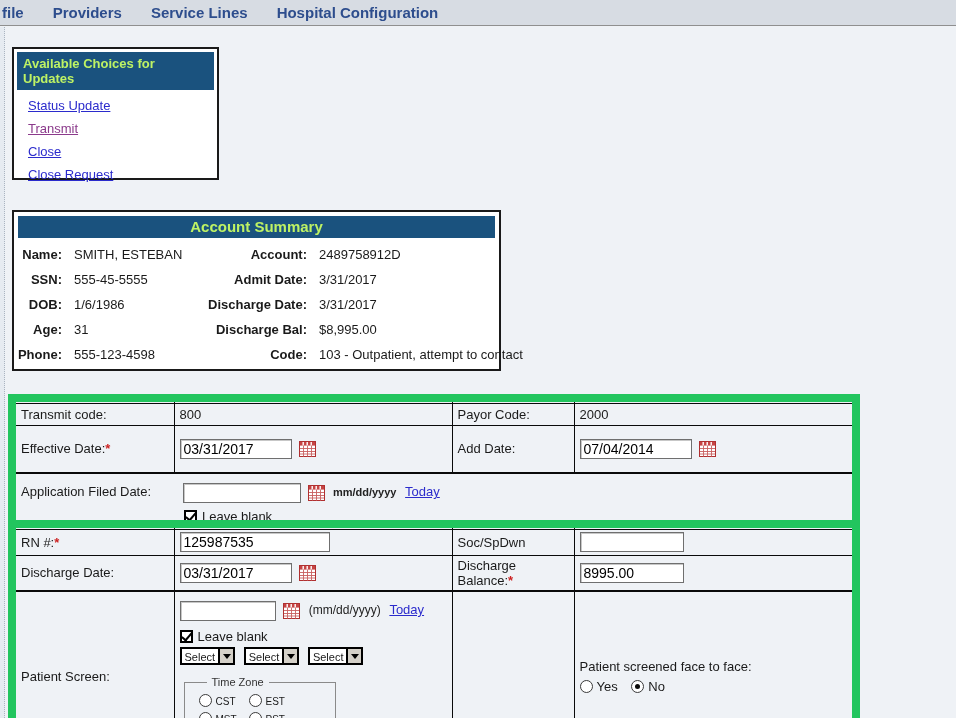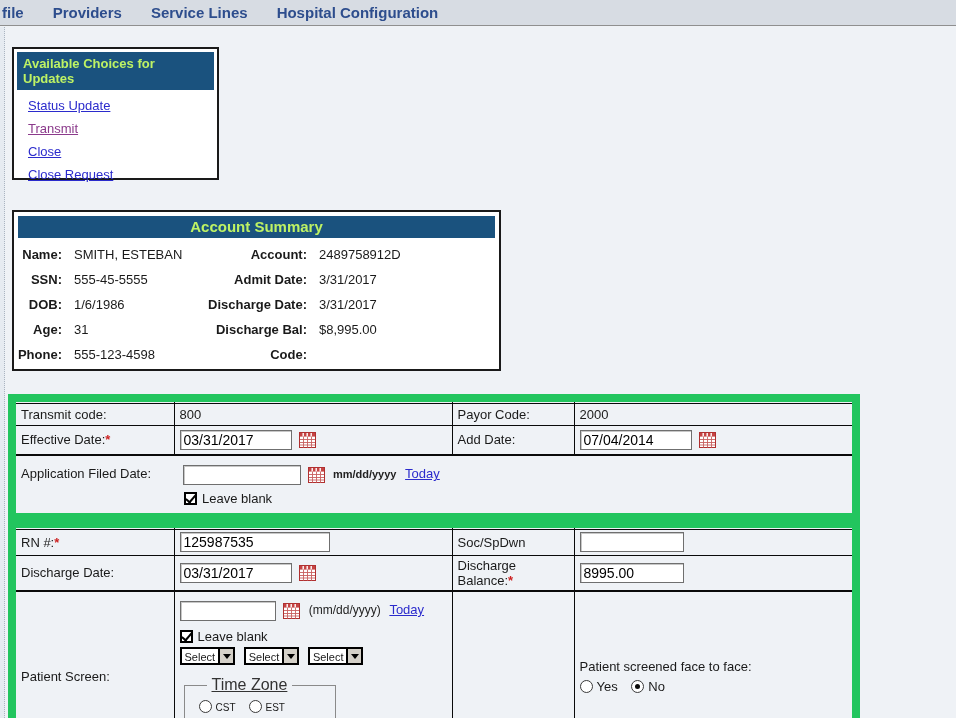--- a/index.html
+++ b/index.html
@@ -92,21 +92,21 @@
   .sel-btn {
     width:15px; background:#D4D0C8; border-left:2px solid #000;
     display:flex; align-items:center; justify-content:center;
   }
   .sel-arrow { width:0; height:0; border-left:4px solid transparent; border-right:4px solid transparent; border-top:5px solid #000; }
 
   fieldset.tz {
     margin:11px 0 0 4px; width:152px; height:78px;
     border:1px solid #8a8a8a; padding:6px 0 0 14px;
   }
-  fieldset.tz legend { font-size:16px; color:#333; padding:0 5px; margin-left:8px;text-decoration:underline; }
+  fieldset.tz legend { font-size:11px; color:#333; padding:0 5px; margin-left:8px; }
   .tz-grid { display:grid; grid-template-columns:50px 50px; row-gap:5px; }
   .tz-item { font-size:10px; white-space:nowrap; }
   .f2f-line { margin-top:5px; }
   .f2f-opt { margin-right:10px; font-size:13px; }
 </style>
 </head>
 <body>
 
 <div class="navbar">
   <span class="nav-item">file</span>
@@ -143,20 +143,21 @@
     <span class="sum-value">3/31/2017</span>
 
     <span class="sum-label">Age:</span>
     <span class="sum-value">31</span>
     <span class="sum-label">Discharge Bal:</span>
     <span class="sum-value">$8,995.00</span>
 
     <span class="sum-label">Phone:</span>
     <span class="sum-value">555-123-4598</span>
     <span class="sum-label">Code:</span>
+    <span class="sum-value">103 - Outpatient, attempt to contact</span>
   </div>
 </div>
 
 <table class="ft" style="top:394px">
   <colgroup>
       <col style="width:162px">
       <col style="width:278px">
       <col style="width:122px">
       <col style="width:282px">
     </colgroup>
@@ -166,21 +167,21 @@
         <td></td>
         <td></td>
         <td></td>
       </tr>
   <tr style="height:22px">
     <td>Transmit code:</td>
     <td>800</td>
     <td>Payor Code:</td>
     <td>2000</td>
   </tr>
-  <tr class="sep-bottom" style="height:30px">
+  <tr class="sep-bottom" style="height:48px">
     <td><span>Effective Date:</span><span class="req">*</span></td>
     <td>
       <input class="tin w-date" value="03/31/2017" style="">
       <svg class="cal" width="17" height="16" viewBox="0 0 17 16">
             <rect x="0.5" y="0.5" width="16" height="15" fill="#fff" stroke="#b03030"></rect>
             <rect x="1" y="1" width="15" height="3.6" fill="#c64444"></rect>
             <rect x="3.5" y="1" width="1.4" height="3.6" fill="#fff"></rect>
             <rect x="7.5" y="1" width="1.4" height="3.6" fill="#fff"></rect>
             <rect x="11.5" y="1" width="1.4" height="3.6" fill="#fff"></rect>
             <path d="M1 7.5h15M1 10.5h15M1 13h15M4.5 4.6v11M8.5 4.6v11M12.5 4.6v11" stroke="#c86060" stroke-width="0.9" fill="none"></path>

